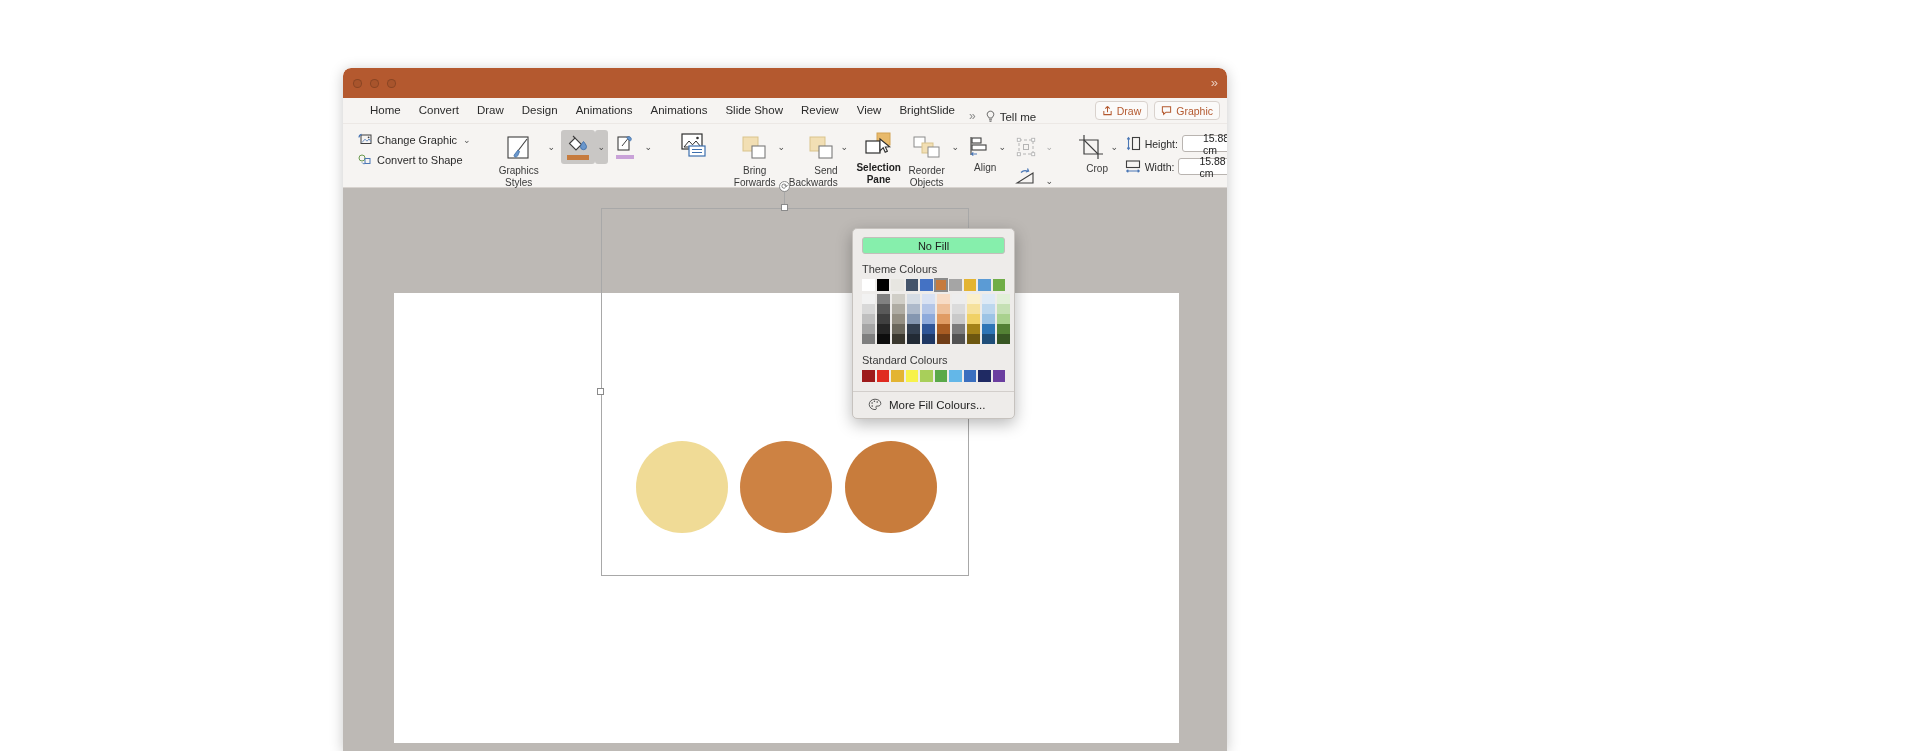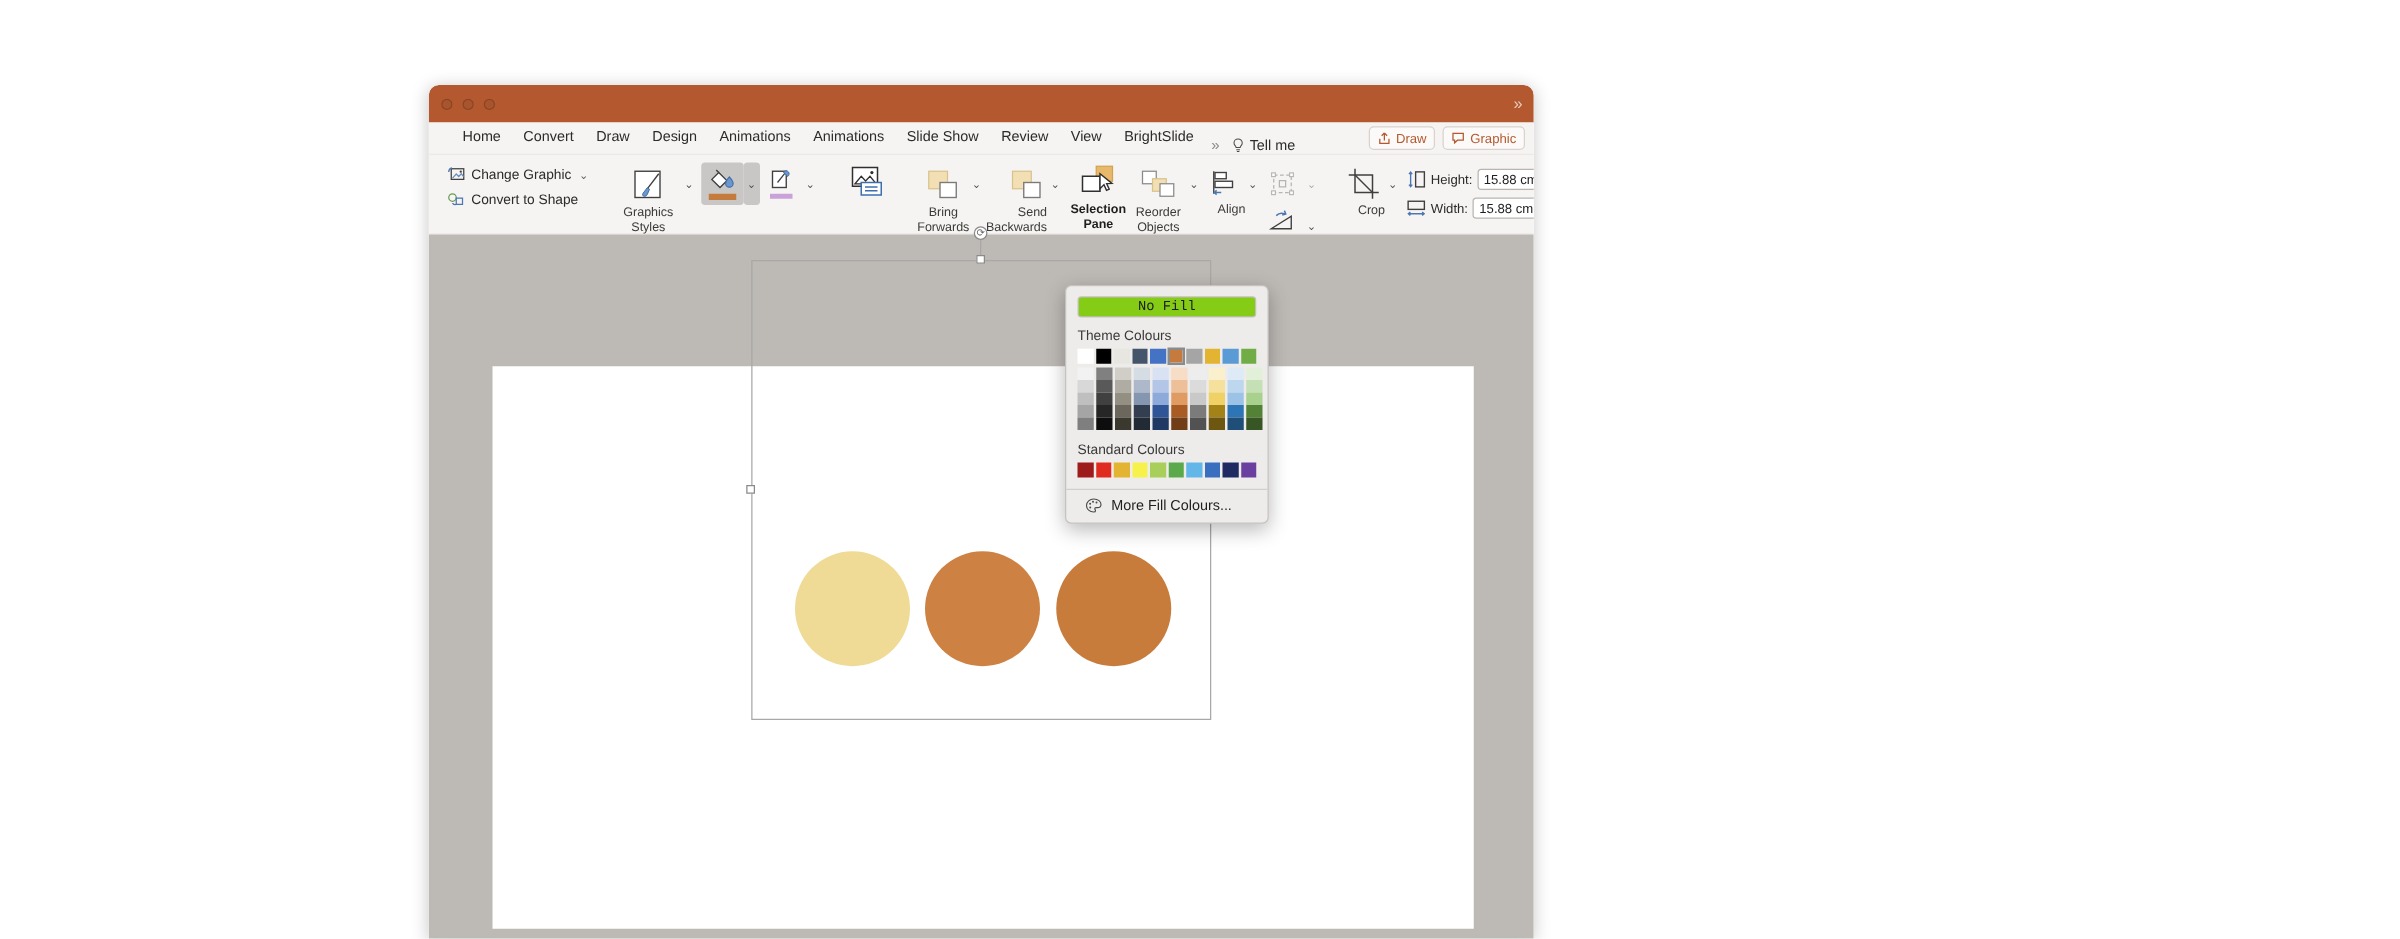--- a/index.html
+++ b/index.html
@@ -87,21 +87,21 @@
 
   .splitbtn { display: flex; align-items: flex-start; padding-top: 3px; }
   .splitbtn .main { width: 34px; height: 34px; display: flex; align-items: center; justify-content: center; border-radius: 3px; }
   .splitbtn .arrow { width: 13px; height: 34px; display: flex; align-items: center; justify-content: center; font-size: 9px; color: #4a4a4a; border-radius: 3px; }
   .pressed { background: #c9c7c5; }
 
   .dimlbl { font-size: 10.5px; color: #2b2b2b; white-space: nowrap; }
   .spinfield {
     display: flex; align-items: center;
     border: 1px solid #b9b4b0; border-radius: 3px; background: #ffffff;
-    height: 17px; width: 58px; padding: 0 4px;
+    height: 17px; width: 58px; padding: 0 20px;
     font-size: 10.5px; color: #1e1e1e; justify-content: flex-start;
   }
 
   
   .canvasarea {
     position: absolute; left: 0; top: 120px;
     width: 884px; height: 563px;
     background: #bdb9b5;
   }
   .slide {
@@ -128,23 +128,23 @@
   
   .cdrop {
     position: absolute; left: 509px; top: 160px;
     width: 163px; background: #eeecea;
     border: 1px solid #c6c2be; border-radius: 5px;
     box-shadow: 0 5px 16px rgba(0,0,0,0.28);
     padding: 6px 0 0 0; z-index: 50;
   }
   .nofill {
     margin: 2px 9px 9px 9px; height: 17px;
-    background: #84cc16; border: 1px solid #c3bfbb; border-radius: 3px;
+    background: #86efac; border: 1px solid #c3bfbb; border-radius: 3px;
     display: flex; align-items: center; justify-content: center;
-    font-size: 11px; color: #1e1e1e; font-family: Liberation Mono, monospace;
+    font-size: 11px; color: #1e1e1e;
   }
   .sechdr { font-size: 11px; color: #3a3a3a; padding: 0 0 4px 9px; }
   .swrow { display: flex; gap: 2px; padding: 0 9px; }
   .sw { width: 13px; height: 12px; }
   .sw.sel { outline: 2px solid #8b8b8b; outline-offset: -1px; box-shadow: inset 0 0 0 1px #ffffff; }
   .shadegrid { display: flex; gap: 2px; padding: 3px 9px 0 9px; }
   .shadecol { display: flex; flex-direction: column; }
   .shadecol div { width: 13px; height: 10px; }
   .ddsep { height: 1px; background: #d2cecb; margin: 7px 0 0 0; }
   .ddrow {

